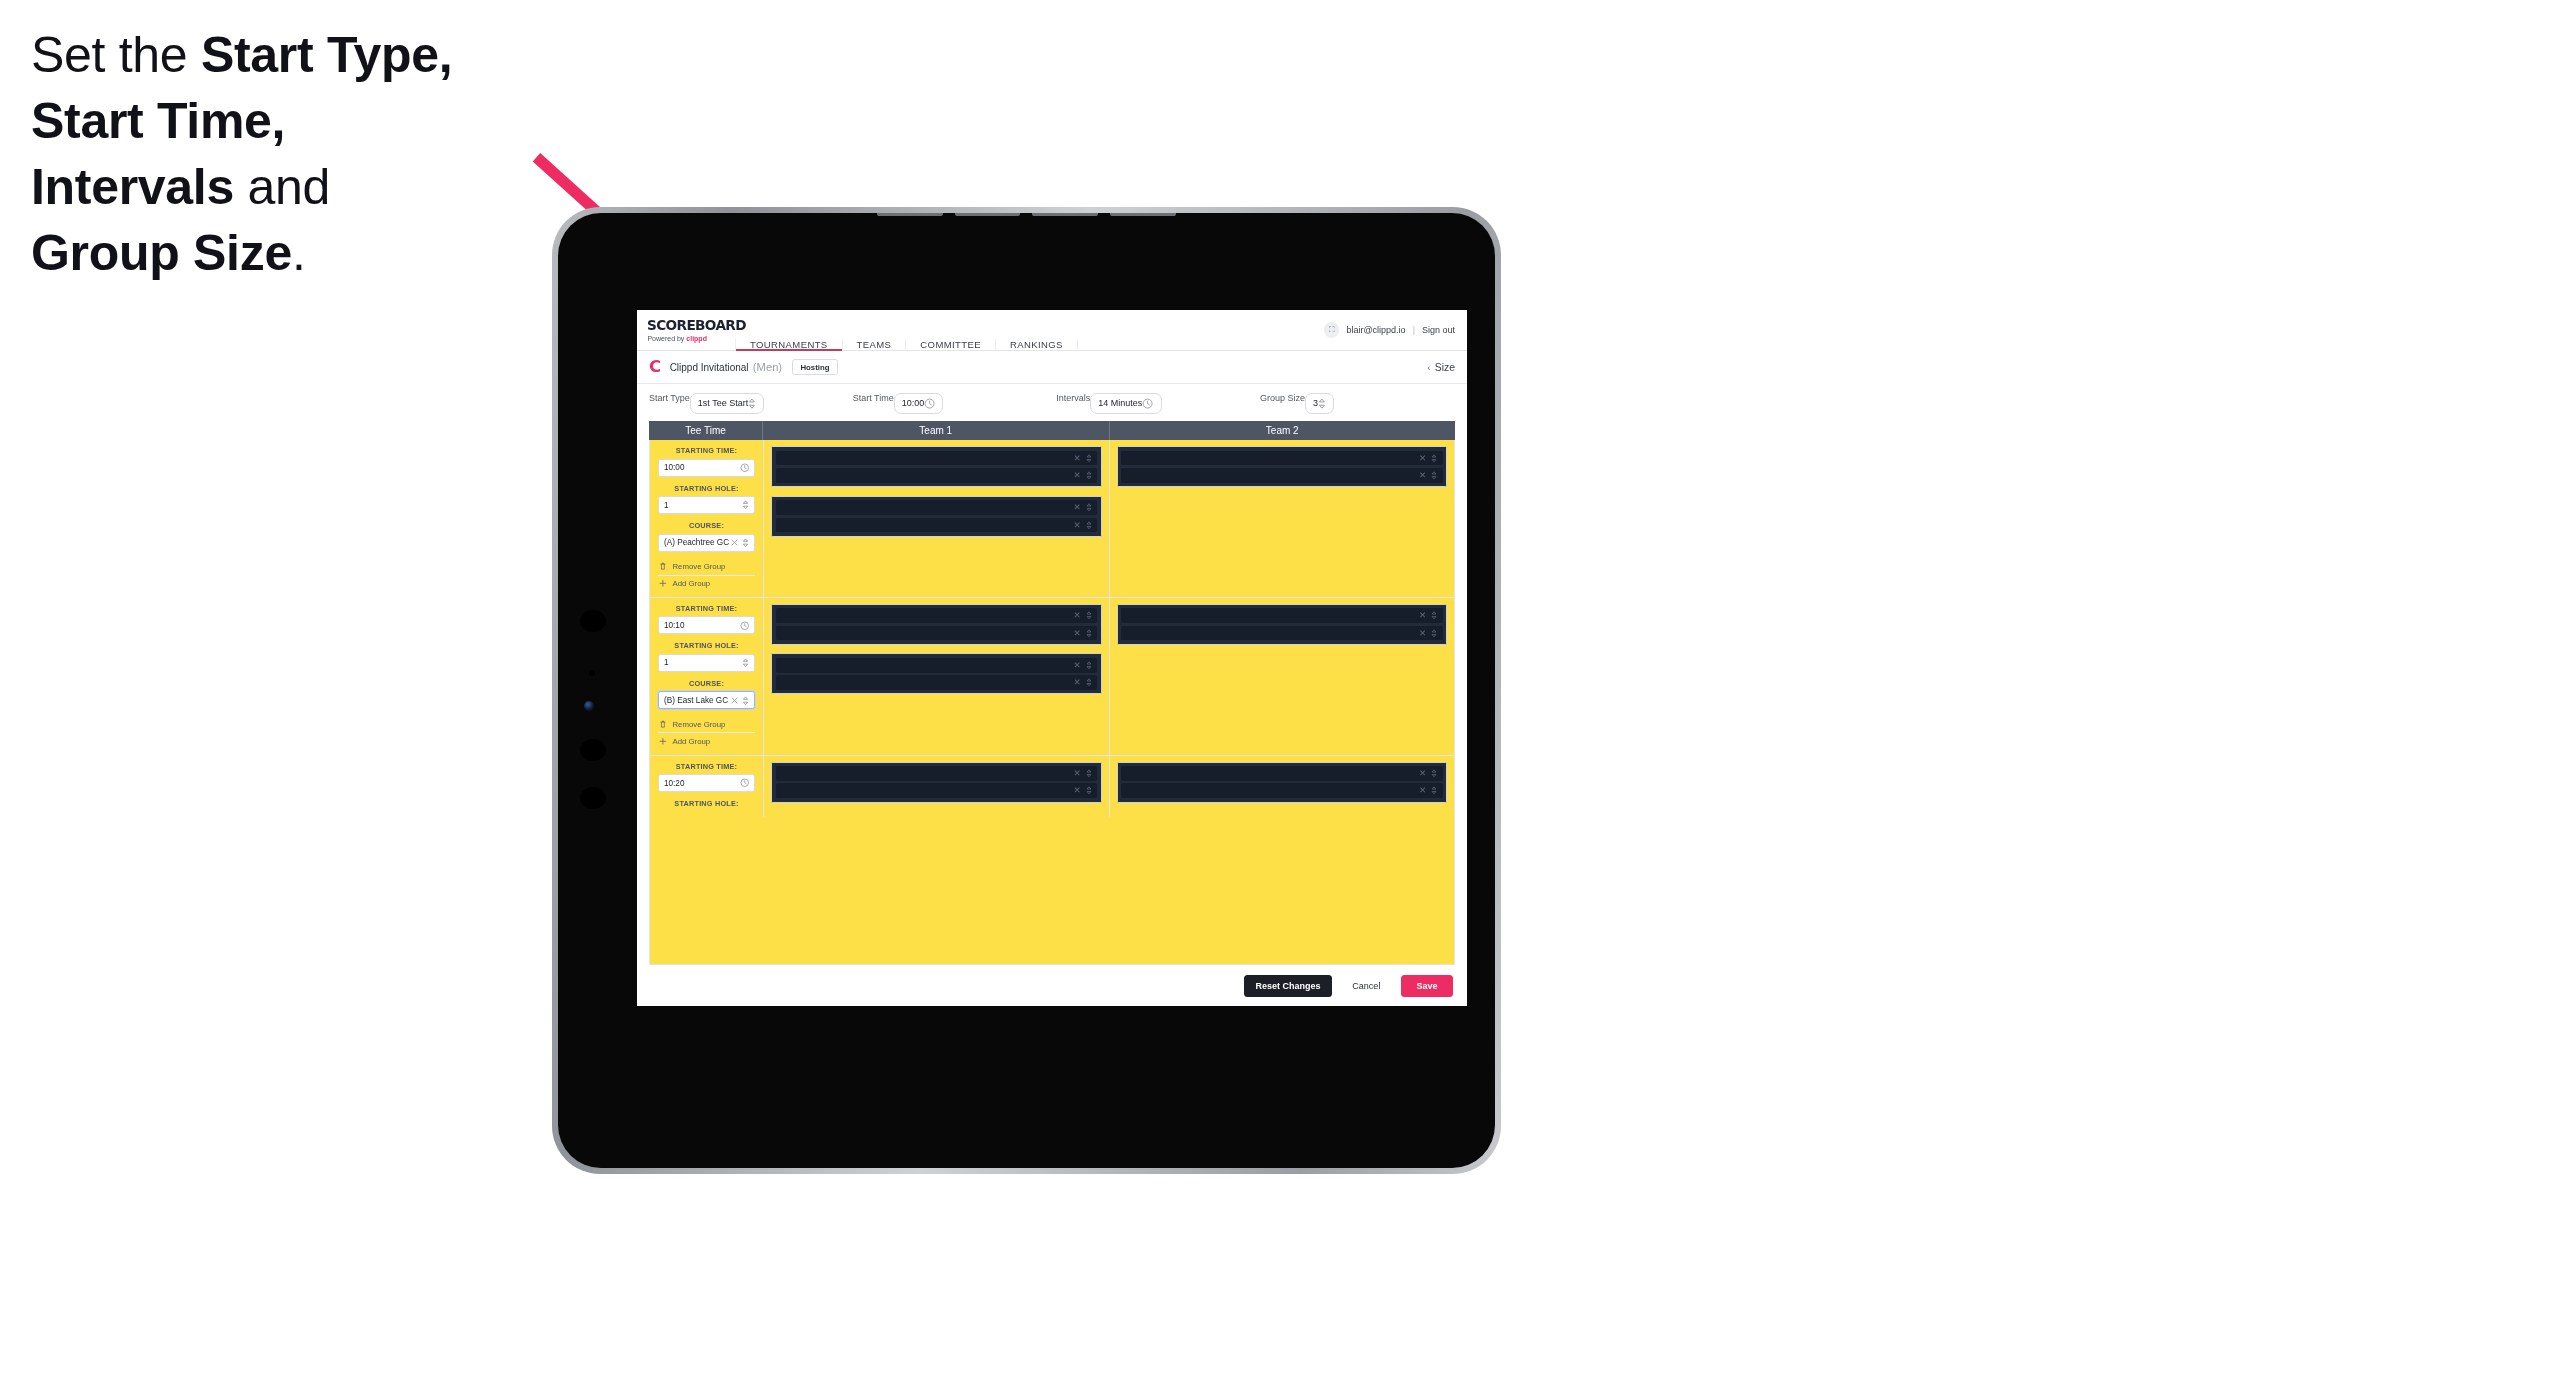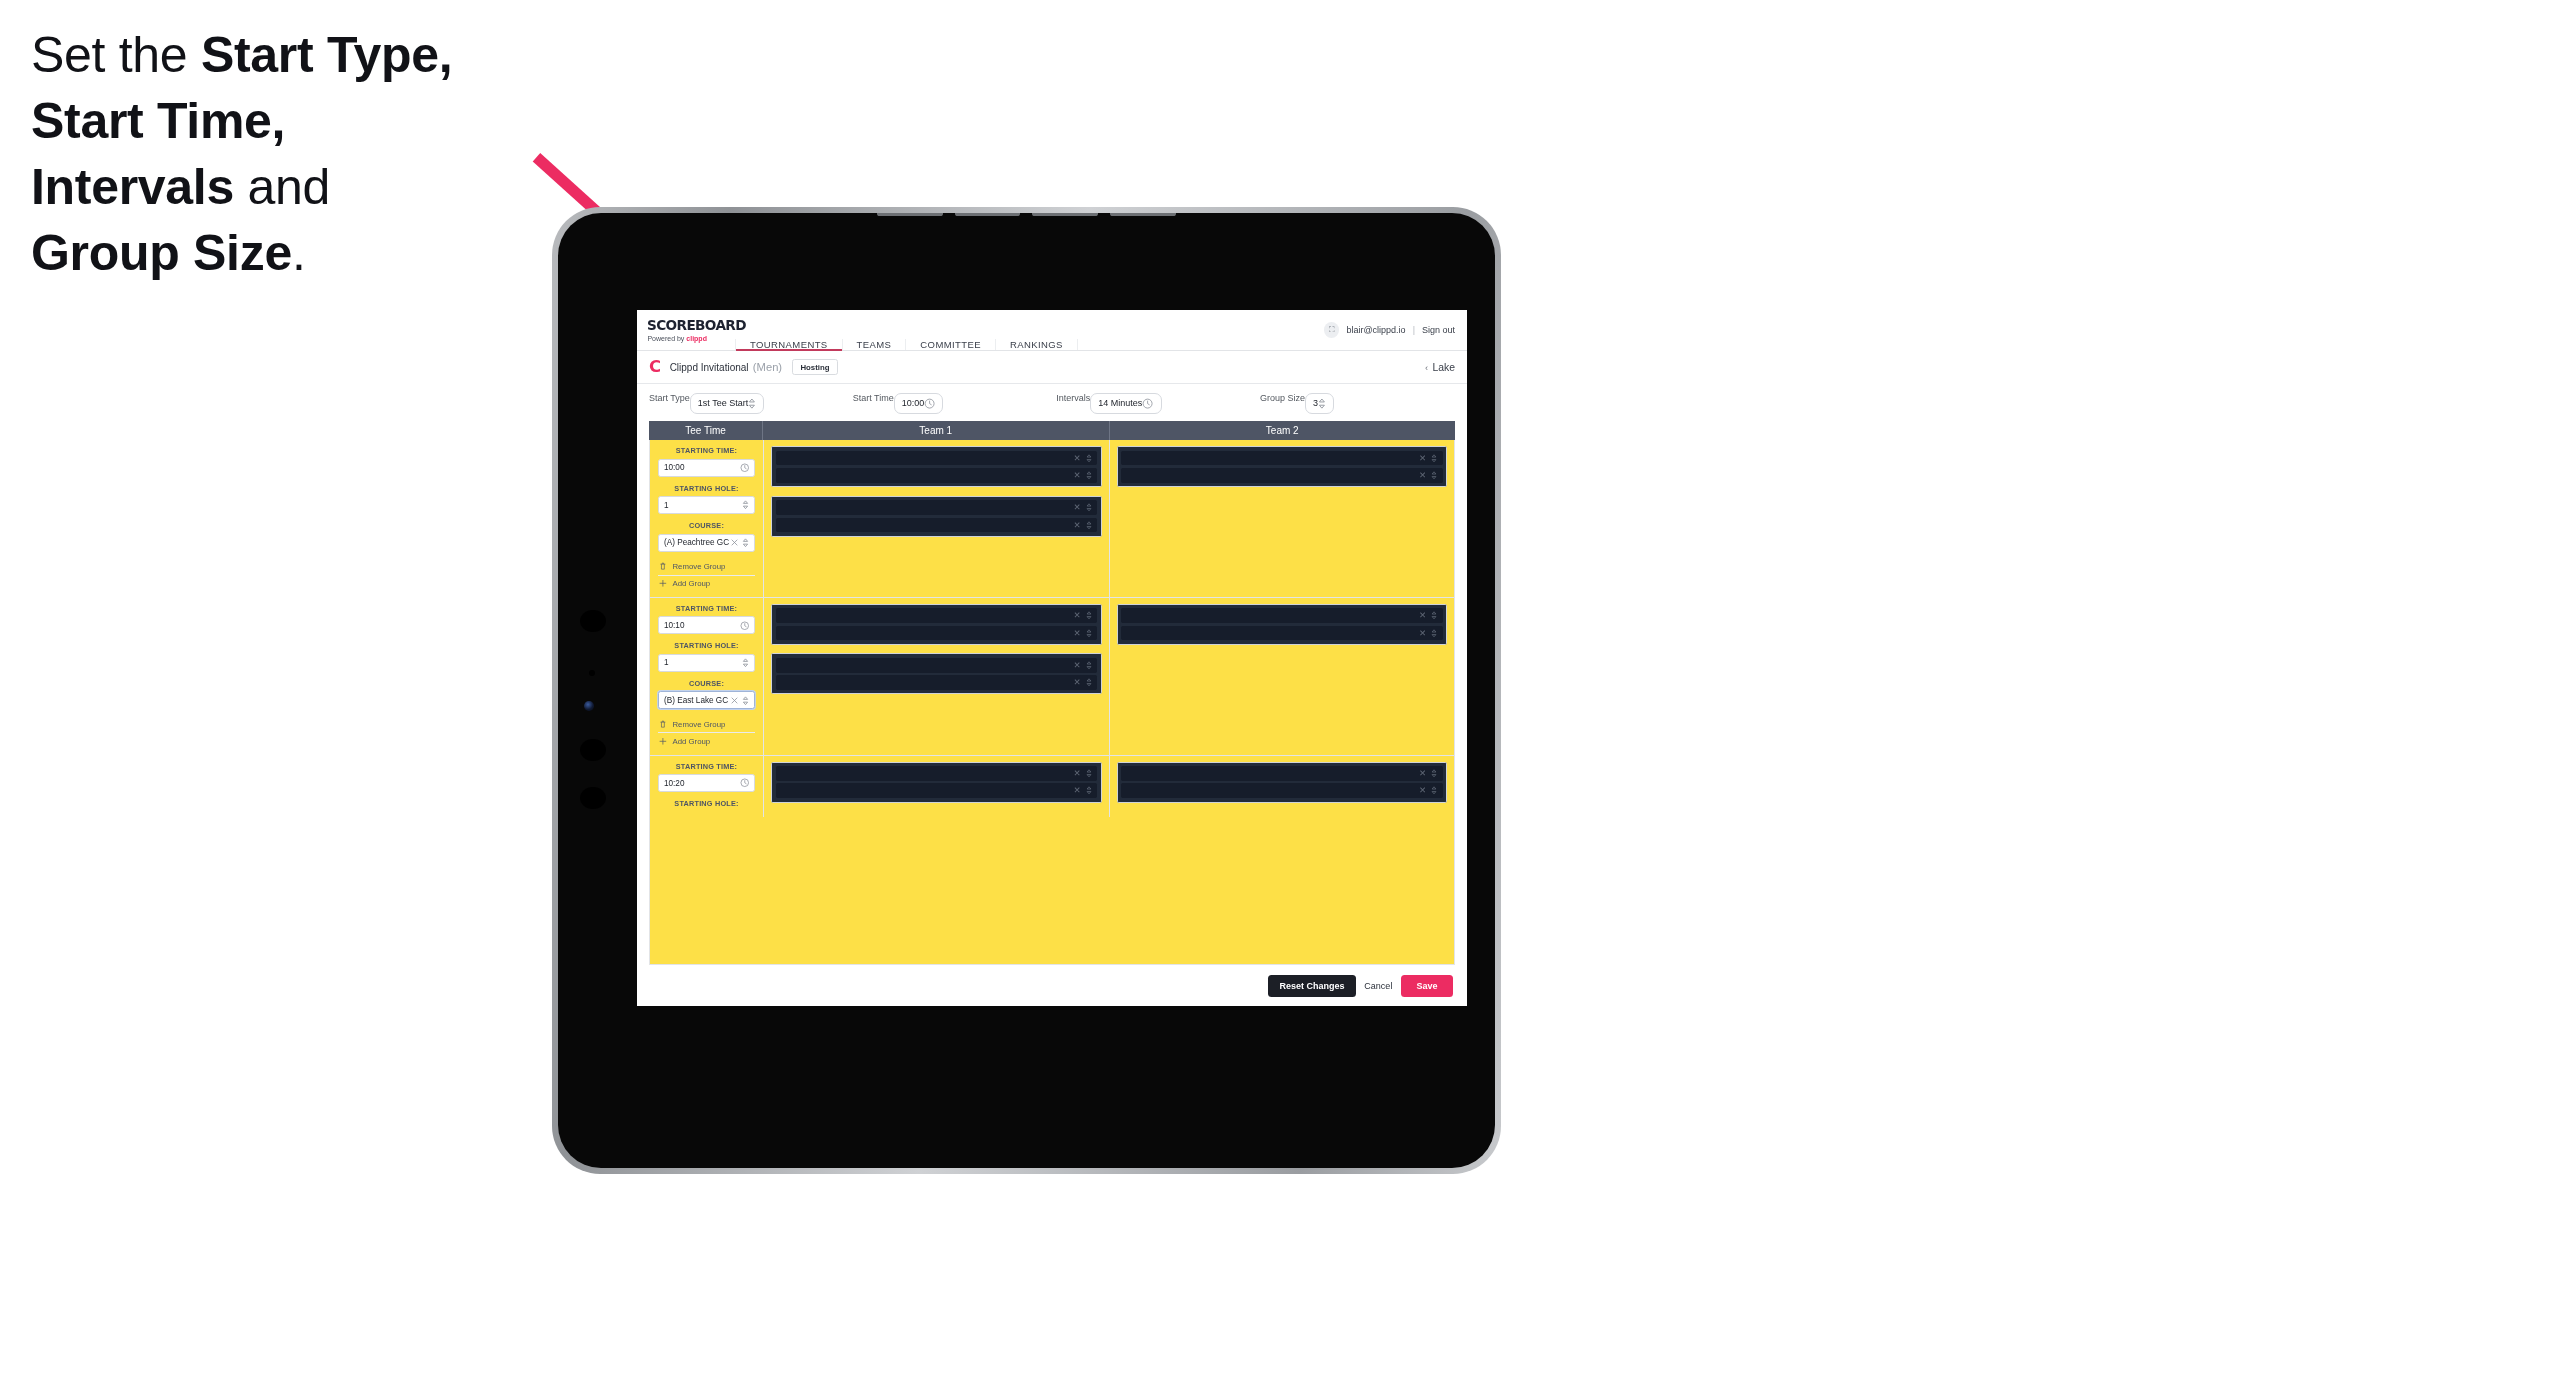--- a/index.html
+++ b/index.html
@@ -270,21 +270,21 @@
     padding: 0 5.2px;
   }
   .slot .spacer { flex:1; }
   .slot .x  { color:#5e6674; font-size: 8.6px; line-height:1; margin-right:5.2px; }
   .slot .st { color:#5e6674; }
 
   
   .app-footer {
     height: 41px; flex: 0 0 auto;
     display: flex; align-items: center; justify-content: flex-end;
-    padding: 0 14px;
+    gap: 12px; padding: 0 14px;
     background: #fff;
   }
   .btn {
     font-size: 9px; border-radius: 3.5px;
     display: flex; align-items: center; justify-content: center;
     white-space: nowrap;
   }
   .btn-reset { background:#1c1f26; color:#fff; padding: 6px 11.2px; font-weight: 600; }
   .btn-cancel { background:transparent; color:#2c313b; padding: 6px 8.6px; }
   .btn-save { background:#ec2c62; color:#fff; padding: 6px 15.5px; font-weight: 600; }
@@ -357,21 +357,21 @@
         </div>
       </div>
 
       <div class="crumb-row">
         <div class="crumb-logo">C</div>
         <div class="crumb-title">Clippd Invitational</div>
         <div class="crumb-sub">(Men)</div>
         <div class="hosting-chip">Hosting</div>
         <div class="back-link">
           <span class="back-chev">‹</span>
-          <span>Lake</span>
+          <span>Size</span>
         </div>
       </div>
 
       <div class="settings-row">
 
         <div class="field">
           <div class="field-label">Start Type</div>
           <div class="field-ctl">
             <span class="val">1st Tee Start</span>
             <span class="ic">

